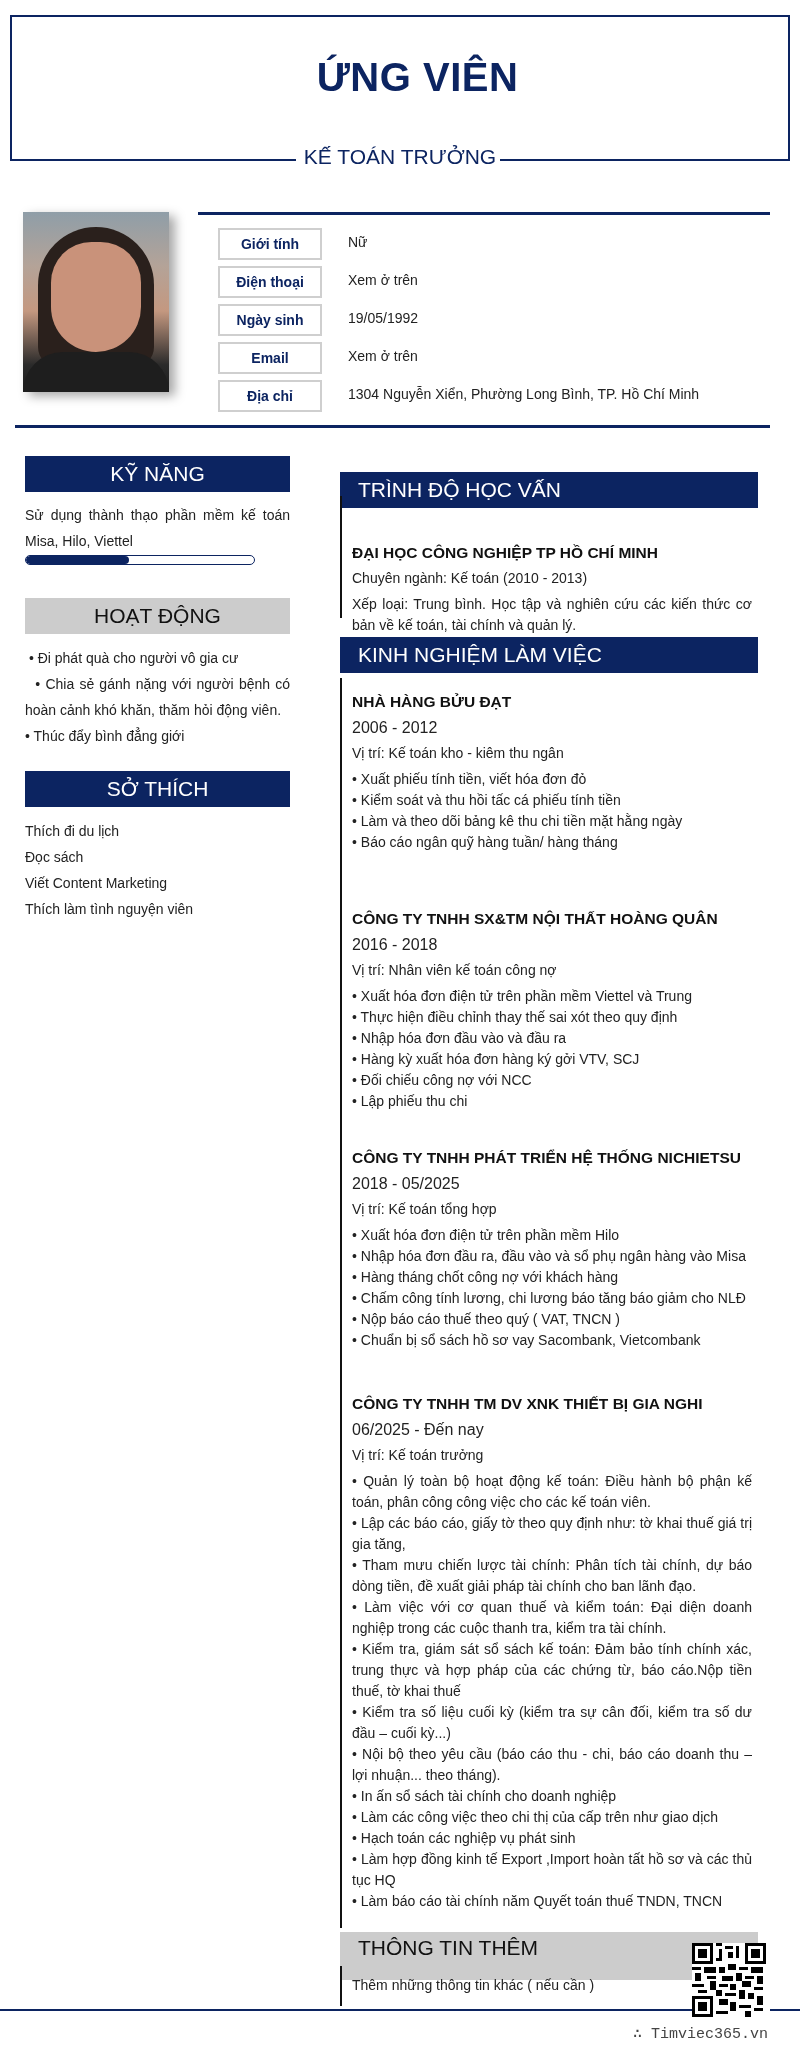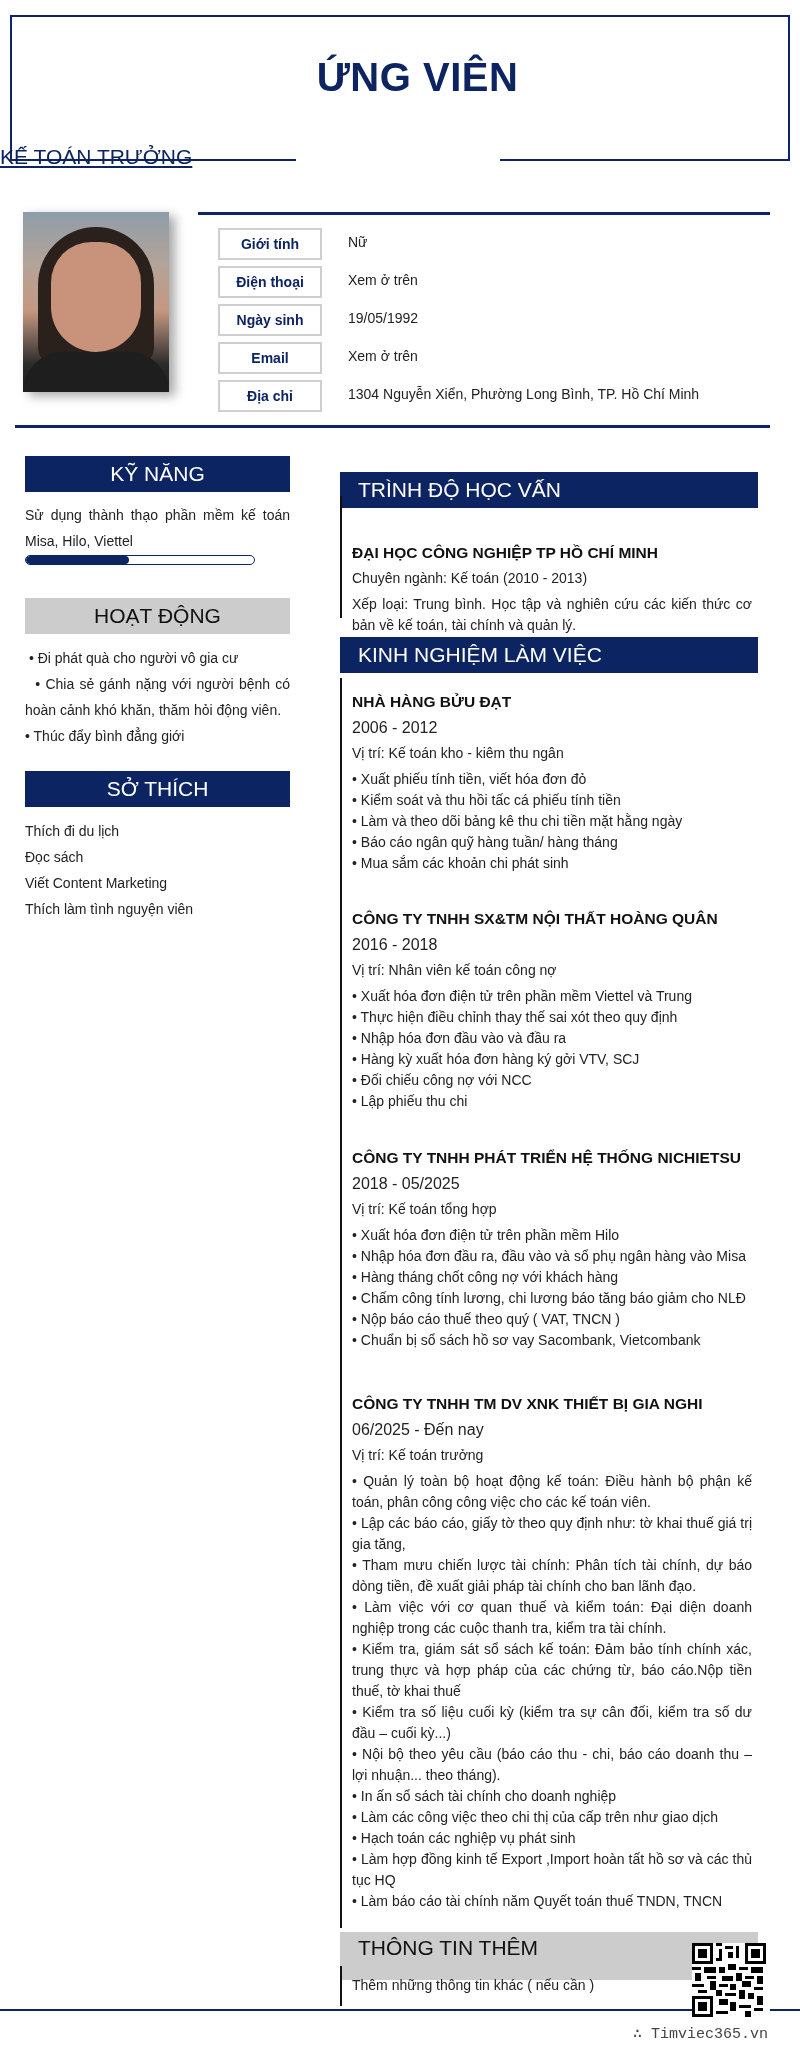--- a/index.html
+++ b/index.html
@@ -4,21 +4,21 @@
 <style>
   * { box-sizing: border-box; margin: 0; padding: 0; }
   html, body { width: 800px; background: #ffffff; }
   body { font-family: "Liberation Sans", "DejaVu Sans", sans-serif; color: #222; position: relative; height: 2047px; overflow: hidden; }
 
   
   .title-box { position: absolute; left: 10px; top: 15px; width: 780px; height: 146px; border: 2px solid #0c2461; border-bottom: none; }
   .title-box .bl { position: absolute; bottom: 0; left: -2px; width: 286px; height: 2px; background: #0c2461; }
   .title-box .br { position: absolute; bottom: 0; right: -2px; width: 290px; height: 2px; background: #0c2461; }
   .main-title { position: absolute; left: 0; right: 0; top: 55px; text-align: center; font-size: 40px; font-weight: bold; color: #0c2461; letter-spacing: 0.5px; padding-left: 35px; }
-  .sub-title { position: absolute; left: 0; right: 0; top: 145px; font-size: 21px; color: #0c2461; text-decoration: underline; }
+  .sub-title { position: absolute; left: 0; right: 0; top: 145px; text-align: center; font-size: 21px; color: #0c2461; }
 
   
   .photo { position: absolute; left: 23px; top: 212px; width: 146px; height: 180px; background: linear-gradient(180deg,#8f9ea8 0%,#b4a398 30%,#c49880 55%,#2a2a2a 85%,#1c1c1c 100%); box-shadow: 6px 4px 10px rgba(0,0,0,0.35); overflow: hidden; }
   .photo .face { position: absolute; left: 28px; top: 30px; width: 90px; height: 110px; border-radius: 45px 45px 50px 50px; background: #c9927a; }
   .photo .hair { position: absolute; left: 15px; top: 15px; width: 116px; height: 140px; border-radius: 58px 58px 20px 20px; background: #2a201c; }
   .photo .body { position: absolute; left: 0; top: 140px; width: 146px; height: 40px; background: #1e1e1e; border-radius: 40px 40px 0 0; }
 
   .rule-top { position: absolute; left: 198px; top: 212px; width: 572px; height: 3px; background: #0c2461; }
   .rule-mid { position: absolute; left: 15px; top: 425px; width: 755px; height: 3px; background: #0c2461; }
 
@@ -124,21 +124,20 @@
 
 <div class="block" style="top:693px;">
   <div class="org">NHÀ HÀNG BỬU ĐẠT</div>
   <div class="period">2006 - 2012</div>
   <div class="role">Vị trí: Kế toán kho - kiêm thu ngân</div>
   <div class="bullets">
     <div>• Xuất phiếu tính tiền, viết hóa đơn đỏ</div>
     <div>• Kiểm soát và thu hồi tấc cá phiếu tính tiền</div>
     <div>• Làm và theo dõi bảng kê thu chi tiền mặt hằng ngày</div>
     <div>• Báo cáo ngân quỹ hàng tuần/ hàng tháng</div>
-    <div>• Mua sắm các khoản chi phát sinh</div>
   </div>
 </div>
 
 <div class="block" style="top:910px;">
   <div class="org">CÔNG TY TNHH SX&amp;TM NỘI THẤT HOÀNG QUÂN</div>
   <div class="period">2016 - 2018</div>
   <div class="role">Vị trí: Nhân viên kế toán công nợ</div>
   <div class="bullets">
     <div>• Xuất hóa đơn điện tử trên phần mềm Viettel và Trung</div>
     <div>• Thực hiện điều chỉnh thay thế sai xót theo quy định</div>

